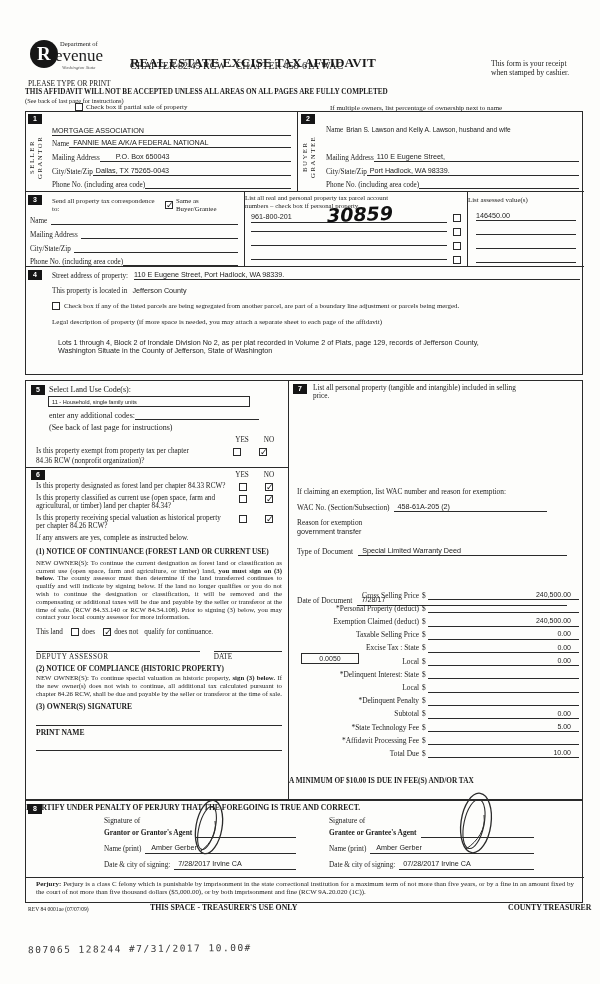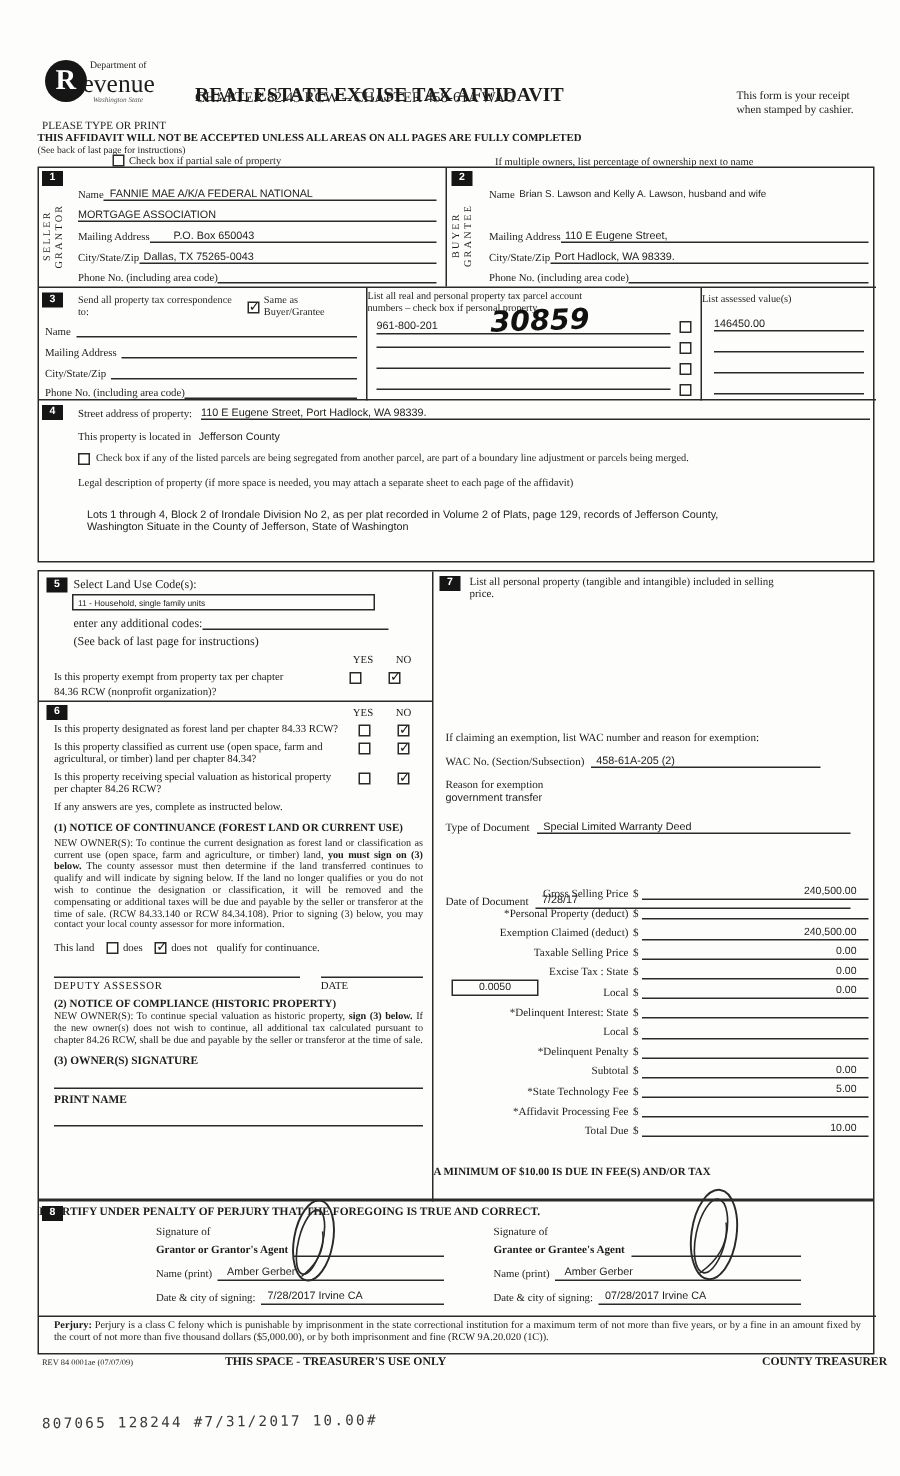--- a/index.html
+++ b/index.html
@@ -76,26 +76,26 @@
 
   <div class="box" style="left:25px; top:111px; width:558px; height:264px;">
 
     <div class="abs" style="left:0; top:0; width:271px; height:79px;">
       <div class="numbox" style="left:2px; top:2px;">1</div>
       <div class="vlabels" style="left:2px; top:16px; height:58px;">
         <span>SELLER</span>
         <span>GRANTOR</span>
       </div>
       <div class="abs" style="left:26px; top:10px; right:6px;">
+        <div class="row" style="height:14px;">
+          <span class="line val">MORTGAGE ASSOCIATION</span>
+        </div>
         <div class="row" style="height:12px;">
           <span>Name</span>
           <span class="line val" style="padding-left:4px;">FANNIE MAE A/K/A FEDERAL NATIONAL</span>
-        </div>
-        <div class="row" style="height:14px;">
-          <span class="line val">MORTGAGE ASSOCIATION</span>
         </div>
         <div class="row" style="height:14px;">
           <span>Mailing Address</span>
           <span class="line val" style="padding-left:16px;">P.O. Box 650043</span>
         </div>
         <div class="row" style="height:14px;">
           <span>City/State/Zip</span>
           <span class="line val" style="padding-left:3px;">Dallas, TX 75265-0043</span>
         </div>
         <div class="row" style="height:13px;">

